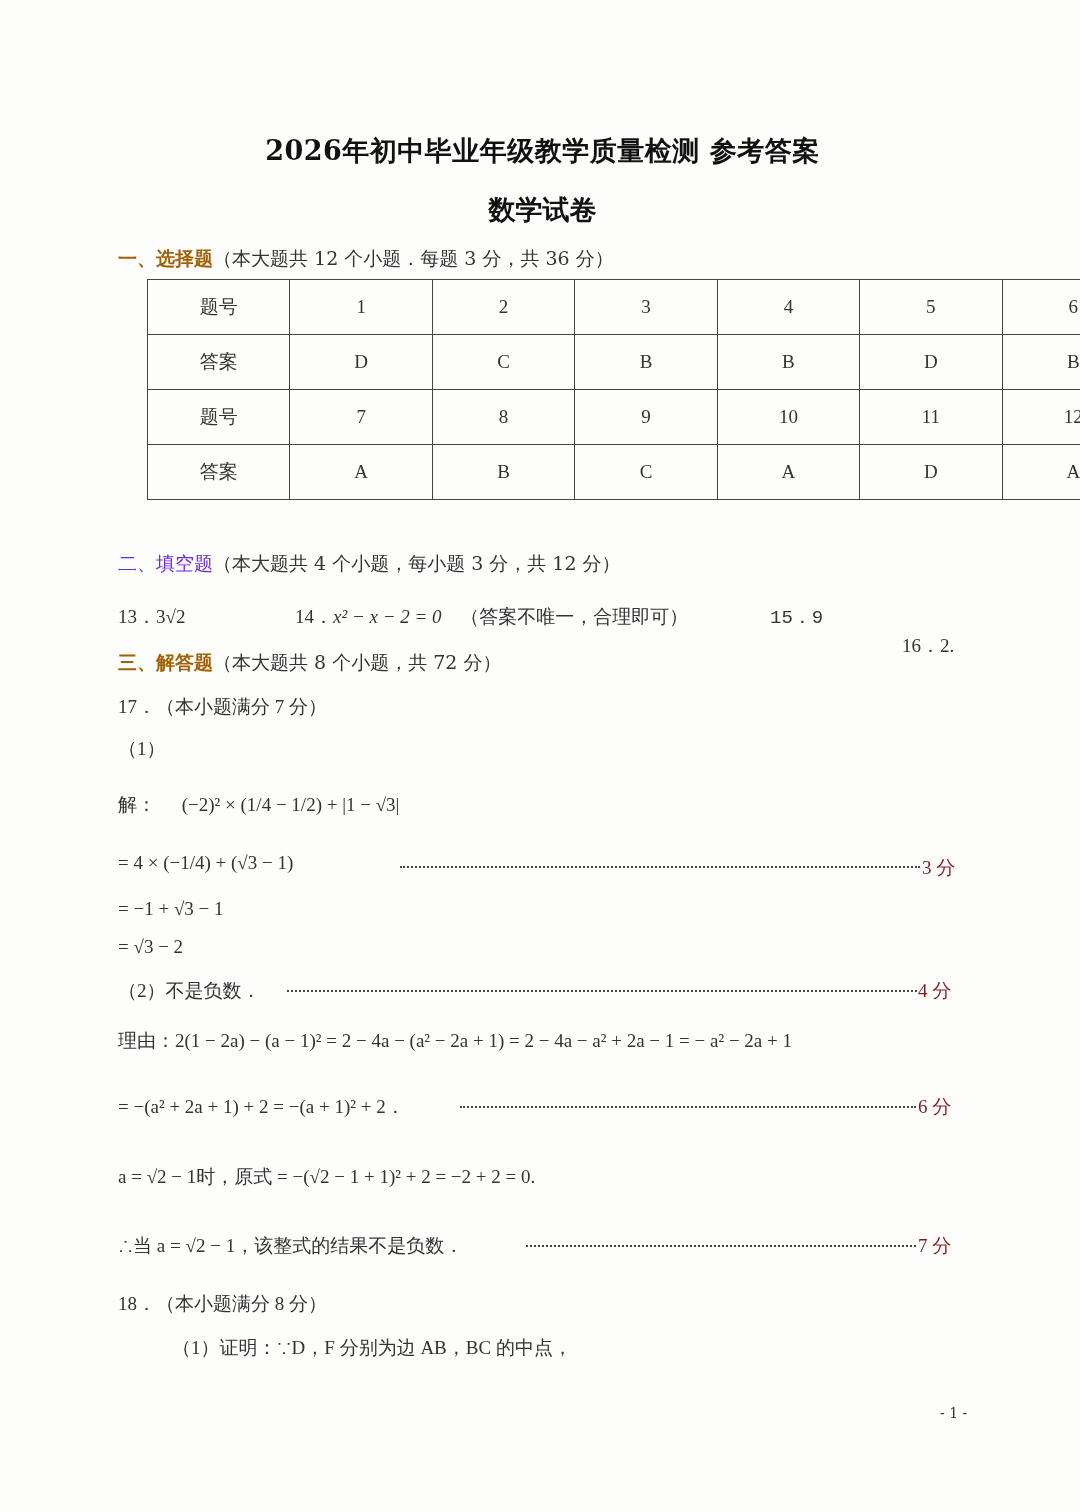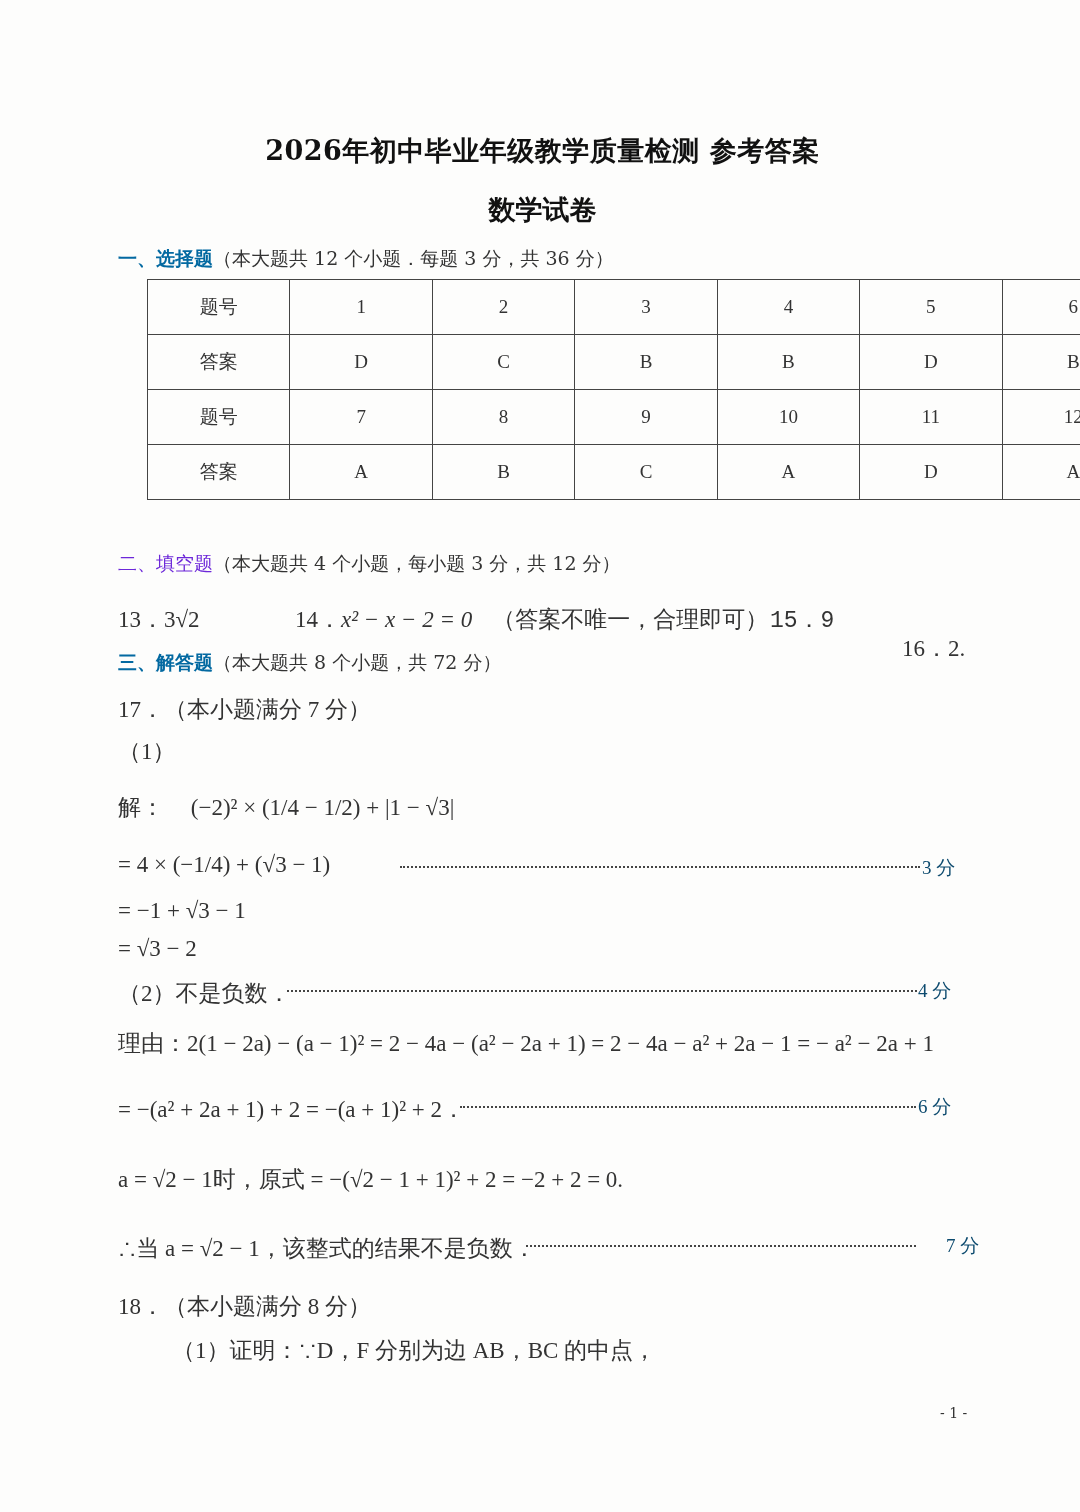--- a/index.html
+++ b/index.html
@@ -12,35 +12,35 @@
   .abs { position: absolute; white-space: nowrap; }
   .title {
     left: 0; width: 1085px; text-align: center; top: 133px;
     font-size: 27px; font-weight: bold; color: #111; letter-spacing: 0.5px;
   }
   .subtitle {
     left: 0; width: 1085px; text-align: center; top: 192px;
     font-size: 27px; font-weight: bold; color: #111;
   }
   .sec { font-size: 19px; color: #333; }
-  .sec b { font-weight: bold; color: #0369a1; }
+  .sec b { font-weight: bold; color: #a16207; }
   table.ans {
     position: absolute; left: 147px; top: 279px; width: 998px; height: 218px;
     border-collapse: collapse; table-layout: fixed;
   }
   table.ans td {
     border: 1.3px solid #444; text-align: center; vertical-align: middle;
     font-size: 19px; color: #333; height: 54px; padding: 0;
     font-family: "Liberation Serif", "DejaVu Serif", serif;
   }
-  .line { font-size: 23px; color: #333; font-family: "Liberation Serif", "DejaVu Serif", serif; }
+  .line { font-size: 19px; color: #333; font-family: "Liberation Serif", "DejaVu Serif", serif; }
   .dots {
     position: absolute; border-bottom: 2px dotted #444; height: 0;
   }
-  .score { font-size: 19px; color: #0c4a6e; font-family: "Liberation Serif", "DejaVu Serif", serif; }
+  .score { font-size: 19px; color: #7f1d1d; font-family: "Liberation Serif", "DejaVu Serif", serif; }
   .pagenum { left: 940px; top: 1405px; font-size: 14px; color: #333; }
 </style>
 </head>
 <body>
 
 <div class="abs title">2026年初中毕业年级教学质量检测  参考答案</div>
 <div class="abs subtitle">数学试卷</div>
 
 <div class="abs sec" style="left:118px; top:246px;">
   <b>一、选择题</b><span>（本大题共 12 个小题．每题 3 分，共 36 分）</span>
@@ -132,18 +132,18 @@
 </div>
 
 <div class="abs line math" style="left:118px; top:1094px;">= −(a² + 2a + 1) + 2 = −(a + 1)² + 2．</div>
 <div class="dots" style="left:460px; width:456px; top:1106px;"></div>
 <div class="abs score" style="left:918px; top:1094px;text-align:right;">6 分</div>
 
 <div class="abs line math" style="left:118px; top:1164px;">a = √2 − 1时，原式 = −(√2 − 1 + 1)² + 2 = −2 + 2 = 0.</div>
 
 <div class="abs line math" style="left:118px; top:1233px;">∴当 a = √2 − 1，该整式的结果不是负数．</div>
 <div class="dots" style="left:526px; width:390px; top:1245px;"></div>
-<div class="abs score" style="left:918px; top:1233px;margin-left:28px;">7 分</div>
+<div class="abs score" style="left:918px; top:1233px;">7 分</div>
 
 <div class="abs line" style="left:118px; top:1291px;text-align:right;">18．（本小题满分 8 分）</div>
 <div class="abs line" style="left:172px; top:1335px;">（1）证明：∵D，F 分别为边 AB，BC 的中点，</div>
 
 <div class="abs pagenum">- 1 -</div>
 
 </body></html>

